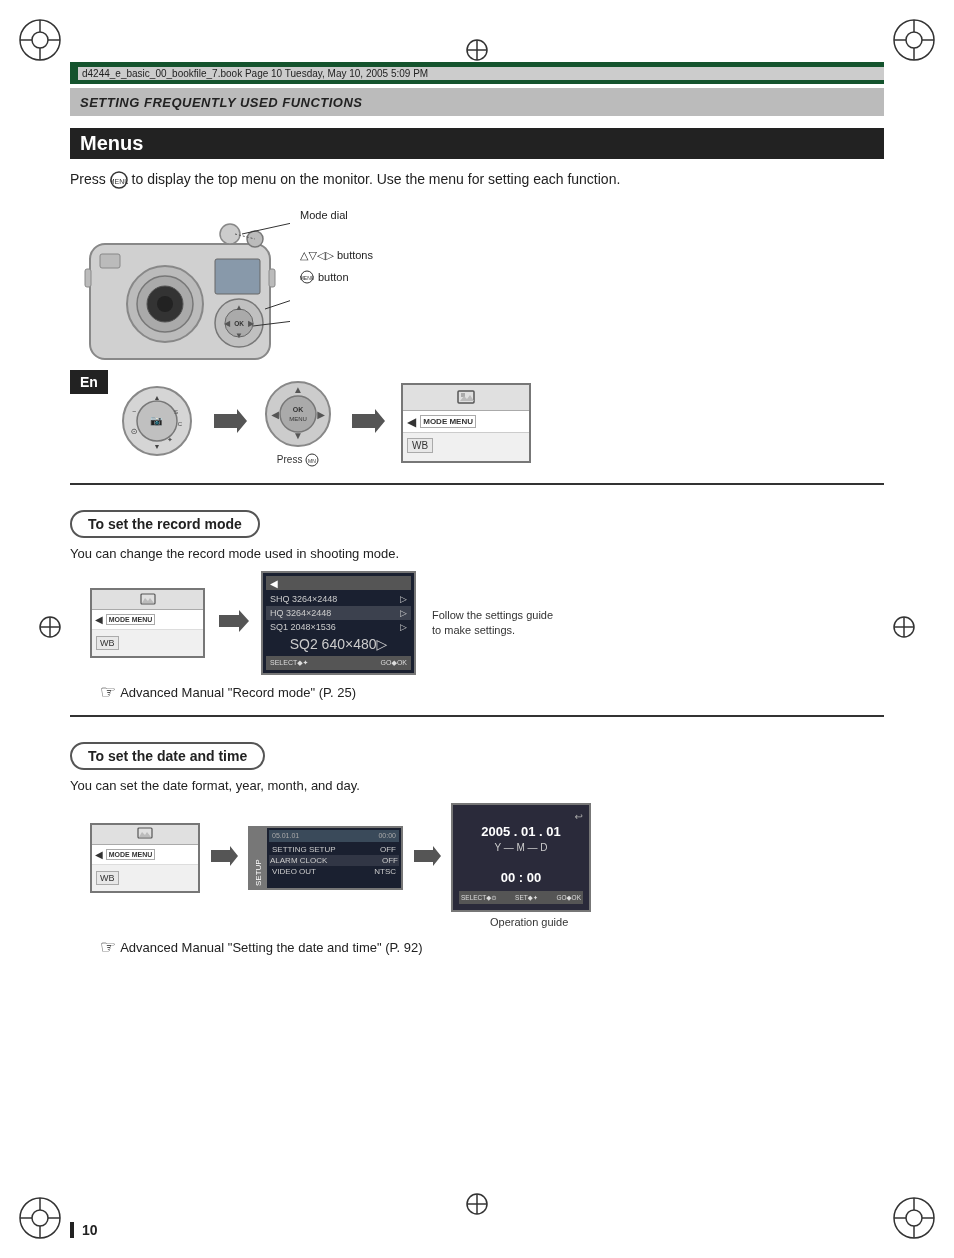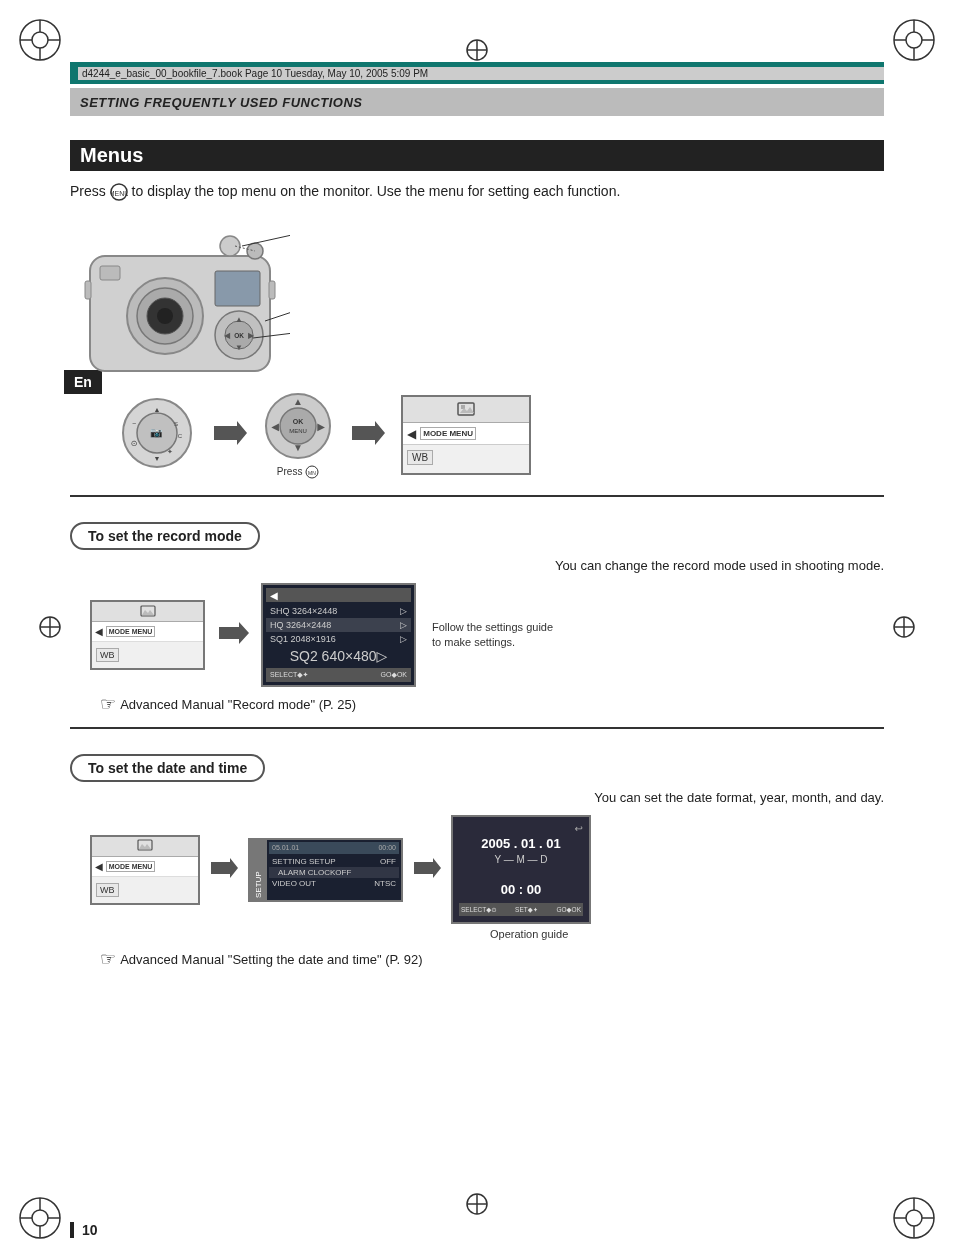--- a/index.html
+++ b/index.html
@@ -36,21 +36,21 @@
 
     .crosshair svg { width: 30px; height: 30px; }
 
     
     .top-bar {
       position: absolute;
       top: 62px;
       left: 70px;
       right: 70px;
       height: 22px;
-      background: #0f766e;
+      background: #14532d;
       display: flex;
       align-items: center;
       padding-left: 8px;
     }
     .top-bar-text {
       font-size: 10px;
       color: #222;
       background: #ccc;
       padding: 1px 4px;
       flex: 1;
@@ -85,37 +85,37 @@
       bottom: 60px;
     }
 
     
     .menus-heading {
       background: #222;
       color: #fff;
       font-size: 20px;
       font-weight: bold;
       padding: 4px 10px;
-      margin-top: 24px;
+      margin-top: 12px;
       margin-bottom: 10px;
       display: inline-block;
       width: 100%;
     }
 
     .intro-text {
       font-size: 14px;
       color: #222;
       margin-bottom: 14px;
       line-height: 1.5;
     }
 
     
     .en-badge {
       position: absolute;
-      left: 64px;
+      left: 70px;
       top: 370px;
       background: #222;
       color: #fff;
       font-size: 14px;
       font-weight: bold;
       padding: 4px 10px;
     }
 
     
     .section-box {
@@ -127,21 +127,20 @@
       margin-bottom: 8px;
       font-size: 14px;
       font-weight: bold;
       color: #222;
     }
 
     .body-text {
       font-size: 13px;
       color: #222;
       margin-bottom: 10px;
-      text-align: right;
     }
 
     
     .page-number {
       position: absolute;
       bottom: 20px;
       left: 70px;
       font-size: 14px;
       font-weight: bold;
       color: #222;
@@ -280,20 +279,31 @@
         <rect x="199" y="65" width="6" height="18" rx="2" fill="#bbb" stroke="#888" stroke-width="1"></rect>
 
         <line x1="172" y1="30" x2="240" y2="15" stroke="#333" stroke-width="1"></line>
 
         <line x1="195" y1="105" x2="240" y2="90" stroke="#333" stroke-width="1"></line>
 
         <line x1="183" y1="122" x2="240" y2="115" stroke="#333" stroke-width="1"></line>
       </svg>
     </div>
 
+    <div style="margin-left:10px; padding-top:5px;">
+      <div style="font-size:11px; color:#222; margin-bottom:28px; margin-left:0px;">Mode dial</div>
+      <div style="font-size:11px; color:#222; margin-bottom:8px;">△▽◁▷ buttons</div>
+      <div style="font-size:11px; color:#222; display:flex; align-items:center; gap:4px;">
+        <svg width="14" height="14" viewBox="0 0 14 14">
+            <circle cx="7" cy="7" r="6" fill="none" stroke="#333" stroke-width="1"></circle>
+            <text x="7" y="10" text-anchor="middle" font-size="5" fill="#333">MENU</text>
+          </svg>
+        <span>      button</span>
+      </div>
+    </div>
   </div>
 
   
   <div style="display:flex; align-items:center; gap:14px; margin:0 0 16px 50px;">
 
     <div style="position:relative;">
       <svg width="75" height="75" viewBox="0 0 75 75">
         <circle cx="37" cy="37" r="34" fill="#d5d5d5" stroke="#888" stroke-width="2"></circle>
         <circle cx="37" cy="37" r="20" fill="#c0c0c0" stroke="#777" stroke-width="1.5"></circle>
 
@@ -404,21 +414,21 @@
         </div>
         <div style="font-size:9px; color:#ccc; padding:2px 4px; display:flex; justify-content:space-between;">
           <span>SHQ 3264×2448</span>
             <span>▷</span>
         </div>
         <div style="font-size:9px; color:#ccc; padding:2px 4px; display:flex; justify-content:space-between; background:rgba(255,255,255,0.15);">
           <span>HQ  3264×2448</span>
             <span>▷</span>
         </div>
         <div style="font-size:9px; color:#ccc; padding:2px 4px; display:flex; justify-content:space-between;">
-          <span>SQ1 2048×1916</span>
+          <span>SQ1 2048×1536</span>
             <span>▷</span>
         </div>
         <div style="font-size:14px; color:#ccc; padding:2px 4px; display:flex; justify-content:center;">
           <span>SQ2  640×480</span>
             <span>▷</span>
         </div>
 
         <div style="background:#555; height:14px; display:flex; align-items:center; justify-content:space-between; padding:0 4px; margin-top:2px;">
           <span style="font-size:7px; color:#ddd;">SELECT◆✦</span>
           <span style="font-size:7px; color:#ddd;">GO◆OK</span>
@@ -476,21 +486,21 @@
           <div style="flex:1; background:#1a2030; padding:2px;">
 
             <div style="background:#3a4a5a; height:12px; display:flex; align-items:center; padding:0 3px; margin-bottom:2px;">
               <span style="font-size:7px; color:#aaa;">05.01.01</span>
               <span style="font-size:7px; color:#aaa; margin-left:auto;">00:00</span>
             </div>
             <div style="font-size:8px; color:#ccc; padding:1px 3px; display:flex; justify-content:space-between;">
               <span>SETTING SETUP</span>
                 <span>OFF</span>
             </div>
-            <div style="font-size:8px; color:#ccc; padding:1px 9px; display:flex; background:rgba(255,255,255,0.1);">
+            <div style="font-size:8px; color:#ccc; padding:1px 1px; display:flex; justify-content:space-between; background:rgba(255,255,255,0.1);">
               <span>ALARM CLOCK</span>
                 <span>OFF</span>
             </div>
             <div style="font-size:8px; color:#ccc; padding:1px 3px; display:flex; justify-content:space-between;">
               <span>VIDEO OUT</span>
                 <span>NTSC</span>
             </div>
           </div>
         </div>
       </div>

